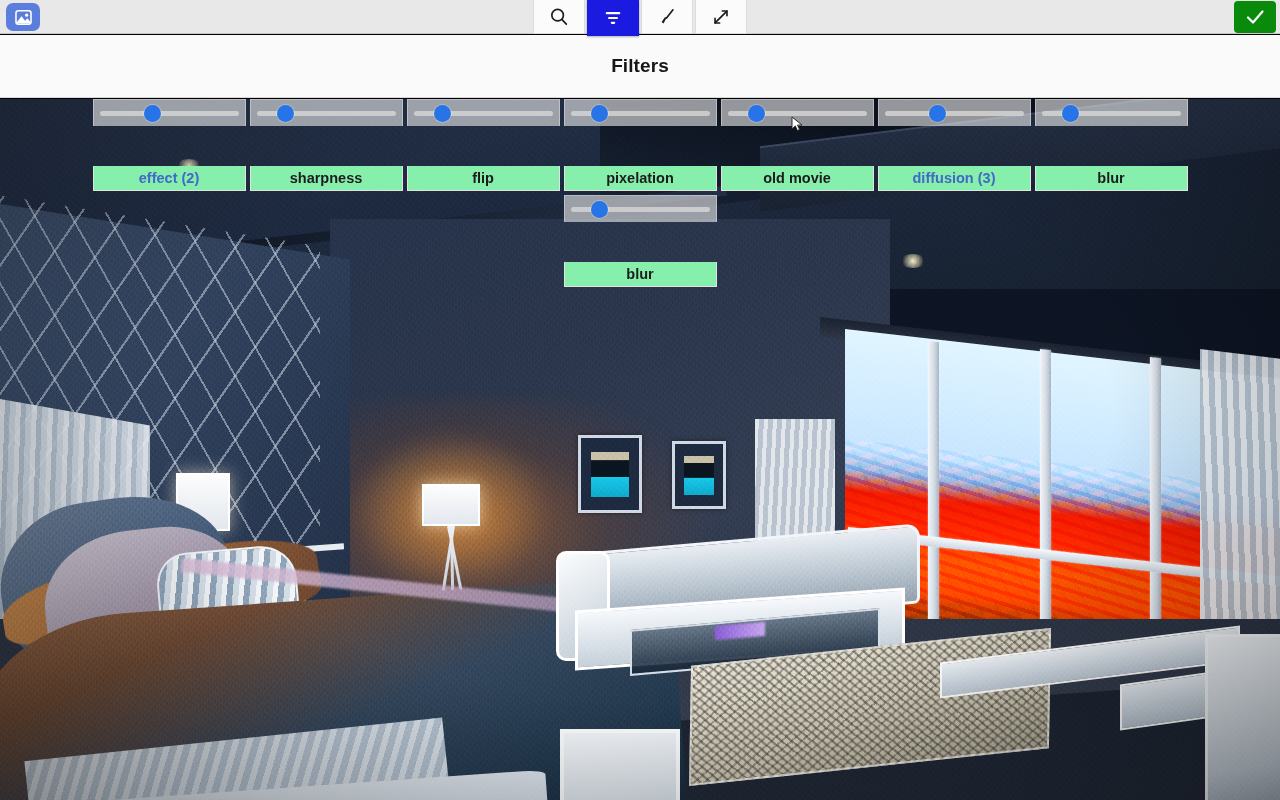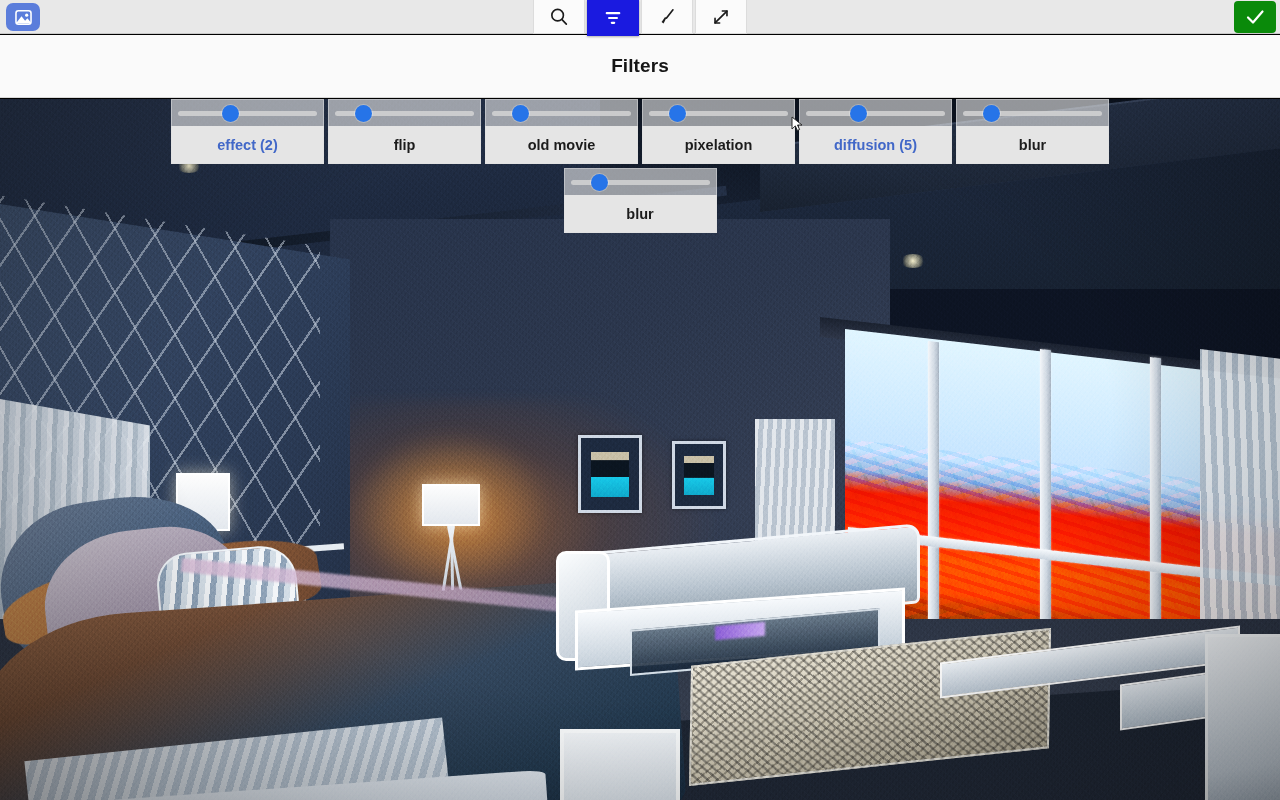--- a/index.html
+++ b/index.html
@@ -119,25 +119,25 @@
   }
   .chip-thumb {
     position: absolute;
     top: 5px;
     width: 17px; height: 17px;
     border-radius: 50%;
     background: #2674e8;
     box-shadow: 0 0 0 1px rgba(255,255,255,.25);
   }
   .chip-label-bar {
-    height: 38px;
-    background: #e5e5e5;
+    height: 25px;
+    background: #86efac;
     border: 1px solid #e2e2e2;
     border-top: none;
-    display: flex; align-items: center; justify-content: center;
+    display: flex; align-items: center; justify-content: center; margin-top: 40px;
   }
   .chip-label {
     font-size: 14.5px;
     font-weight: bold;
     color: #1c1c1c;
     white-space: nowrap;
   }
   .chip.selected .chip-label { color: #4268c8; }
 
   
@@ -588,48 +588,57 @@
           <div class="chip-label-bar">
             <span class="chip-label" style="color: rgb(66, 104, 200);">effect (2)</span>
           </div>
         </div>
         <div class="chip">
           <div class="chip-slider">
             <div class="chip-track"></div>
             <div class="chip-thumb" style="background: rgb(38, 116, 232); left: 26px;"></div>
           </div>
           <div class="chip-label-bar">
+            <span class="chip-label">sharpness</span>
+          </div>
+        </div>
+        <div class="chip">
+          <div class="chip-slider">
+            <div class="chip-track"></div>
+            <div class="chip-thumb" style="background: rgb(38, 116, 232); left: 26px;"></div>
+          </div>
+          <div class="chip-label-bar">
             <span class="chip-label">flip</span>
           </div>
         </div>
         <div class="chip">
           <div class="chip-slider">
             <div class="chip-track"></div>
             <div class="chip-thumb" style="background: rgb(38, 116, 232); left: 26px;"></div>
           </div>
           <div class="chip-label-bar">
+            <span class="chip-label">pixelation</span>
+          </div>
+        </div>
+        <div class="chip">
+          <div class="chip-slider">
+            <div class="chip-track"></div>
+            <div class="chip-thumb" style="background: rgb(38, 116, 232); left: 26px;"></div>
+          </div>
+          <div class="chip-label-bar">
             <span class="chip-label">old movie</span>
           </div>
         </div>
-        <div class="chip">
-          <div class="chip-slider">
-            <div class="chip-track"></div>
-            <div class="chip-thumb" style="background: rgb(38, 116, 232); left: 26px;"></div>
-          </div>
-          <div class="chip-label-bar">
-            <span class="chip-label">pixelation</span>
-          </div>
-        </div>
         <div class="chip selected">
           <div class="chip-slider">
             <div class="chip-track"></div>
             <div class="chip-thumb" style="background: rgb(38, 116, 232); left: 50px;"></div>
           </div>
           <div class="chip-label-bar">
-            <span class="chip-label" style="color: rgb(66, 104, 200);">diffusion (5)</span>
+            <span class="chip-label" style="color: rgb(66, 104, 200);">diffusion (3)</span>
           </div>
         </div>
         <div class="chip">
           <div class="chip-slider">
             <div class="chip-track"></div>
             <div class="chip-thumb" style="background: rgb(38, 116, 232); left: 26px;"></div>
           </div>
           <div class="chip-label-bar">
             <span class="chip-label">blur</span>
           </div>

